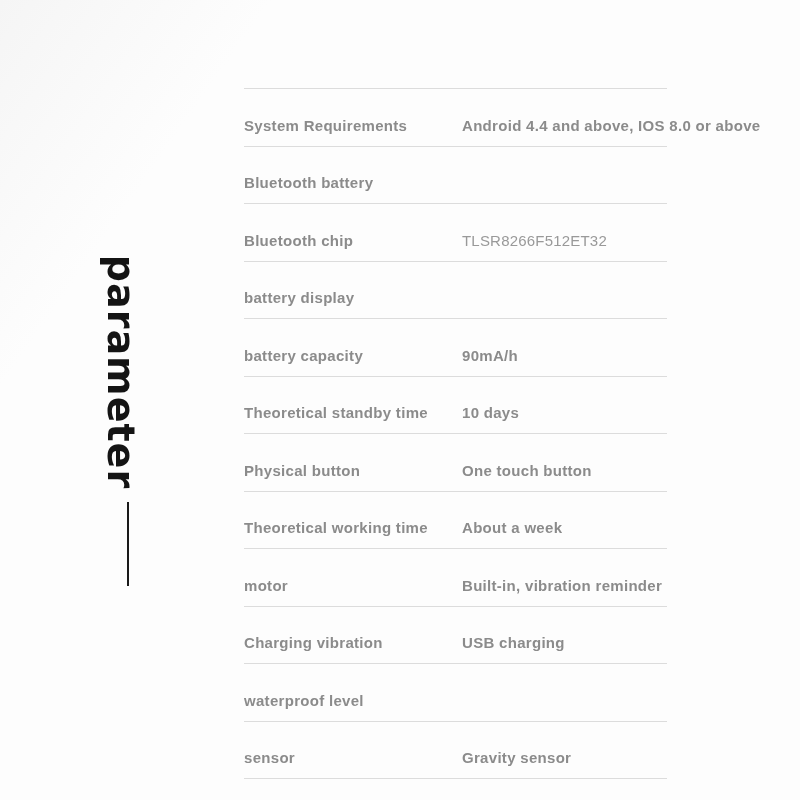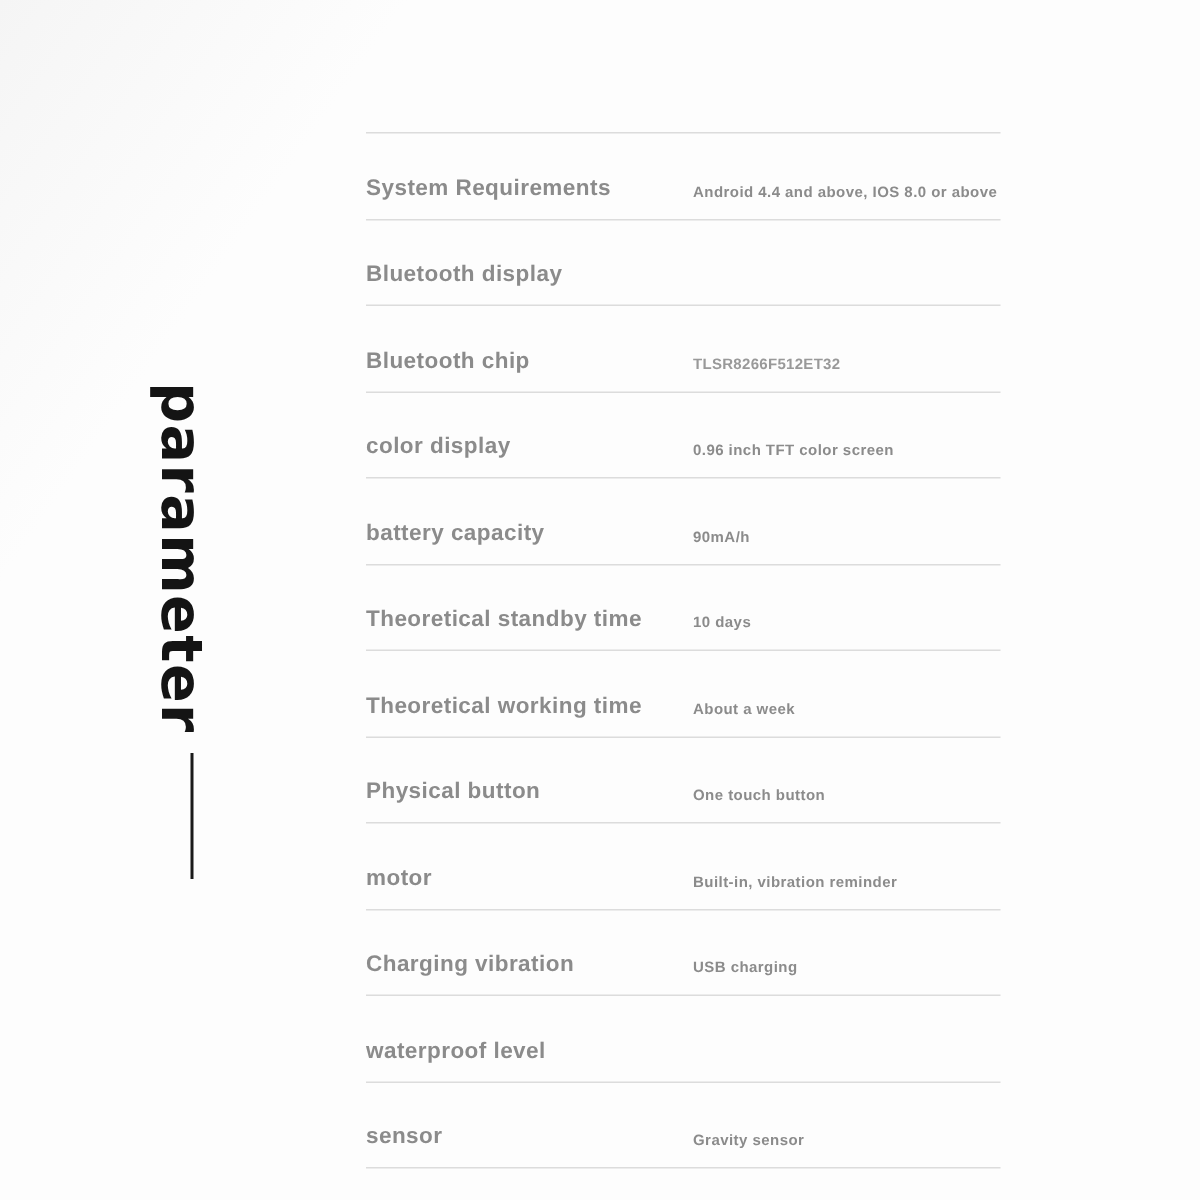--- a/index.html
+++ b/index.html
@@ -51,80 +51,79 @@
     flex: 0 0 218px;
     width: 218px;
     font-size: 15px;
     font-weight: bold;
     letter-spacing: 0.3px;
     color: #8b8b8b;
     white-space: nowrap;
   }
   .spec-value {
     flex: 1 1 auto;
-    font-size: 10px;
+    font-size: 15px;
     font-weight: bold;
     letter-spacing: 0.3px;
     color: #8b8b8b;
     white-space: nowrap;
     overflow: visible;
   }
   .spec-value.regular {
-    font-weight: bold;
+    font-weight: normal;
     color: #999999;
     letter-spacing: 0.2px;
   }
 </style>
 </head>
 <body>
 
 <div class="stage">
 
   <div class="vertical-title">parameter</div>
 
   <div class="vertical-rule"></div>
 
   <div class="spec-table" id="spec-table">
   <div class="spec-row">
     <div class="spec-label">System Requirements</div>
     <div class="spec-value">Android 4.4 and above, IOS 8.0 or above</div>
   </div>
 
   <div class="spec-row">
-    <div class="spec-label">Bluetooth display</div>
+    <div class="spec-label">Bluetooth battery</div>
   </div>
 
   <div class="spec-row">
     <div class="spec-label">Bluetooth chip</div>
     <div class="spec-value regular">TLSR8266F512ET32</div>
   </div>
 
   <div class="spec-row">
-    <div class="spec-label">color display</div>
-    <div class="spec-value">0.96 inch TFT color screen</div>
+    <div class="spec-label">battery display</div>
   </div>
 
   <div class="spec-row">
     <div class="spec-label">battery capacity</div>
     <div class="spec-value">90mA/h</div>
   </div>
 
   <div class="spec-row">
     <div class="spec-label">Theoretical standby time</div>
     <div class="spec-value">10 days</div>
   </div>
 
   <div class="spec-row">
-    <div class="spec-label">Theoretical working time</div>
-    <div class="spec-value">About a week</div>
+    <div class="spec-label">Physical button</div>
+    <div class="spec-value">One touch button</div>
   </div>
 
   <div class="spec-row">
-    <div class="spec-label">Physical button</div>
-    <div class="spec-value">One touch button</div>
+    <div class="spec-label">Theoretical working time</div>
+    <div class="spec-value">About a week</div>
   </div>
 
   <div class="spec-row">
     <div class="spec-label">motor</div>
     <div class="spec-value">Built-in, vibration reminder</div>
   </div>
 
   <div class="spec-row">
     <div class="spec-label">Charging vibration</div>
     <div class="spec-value">USB charging</div>

